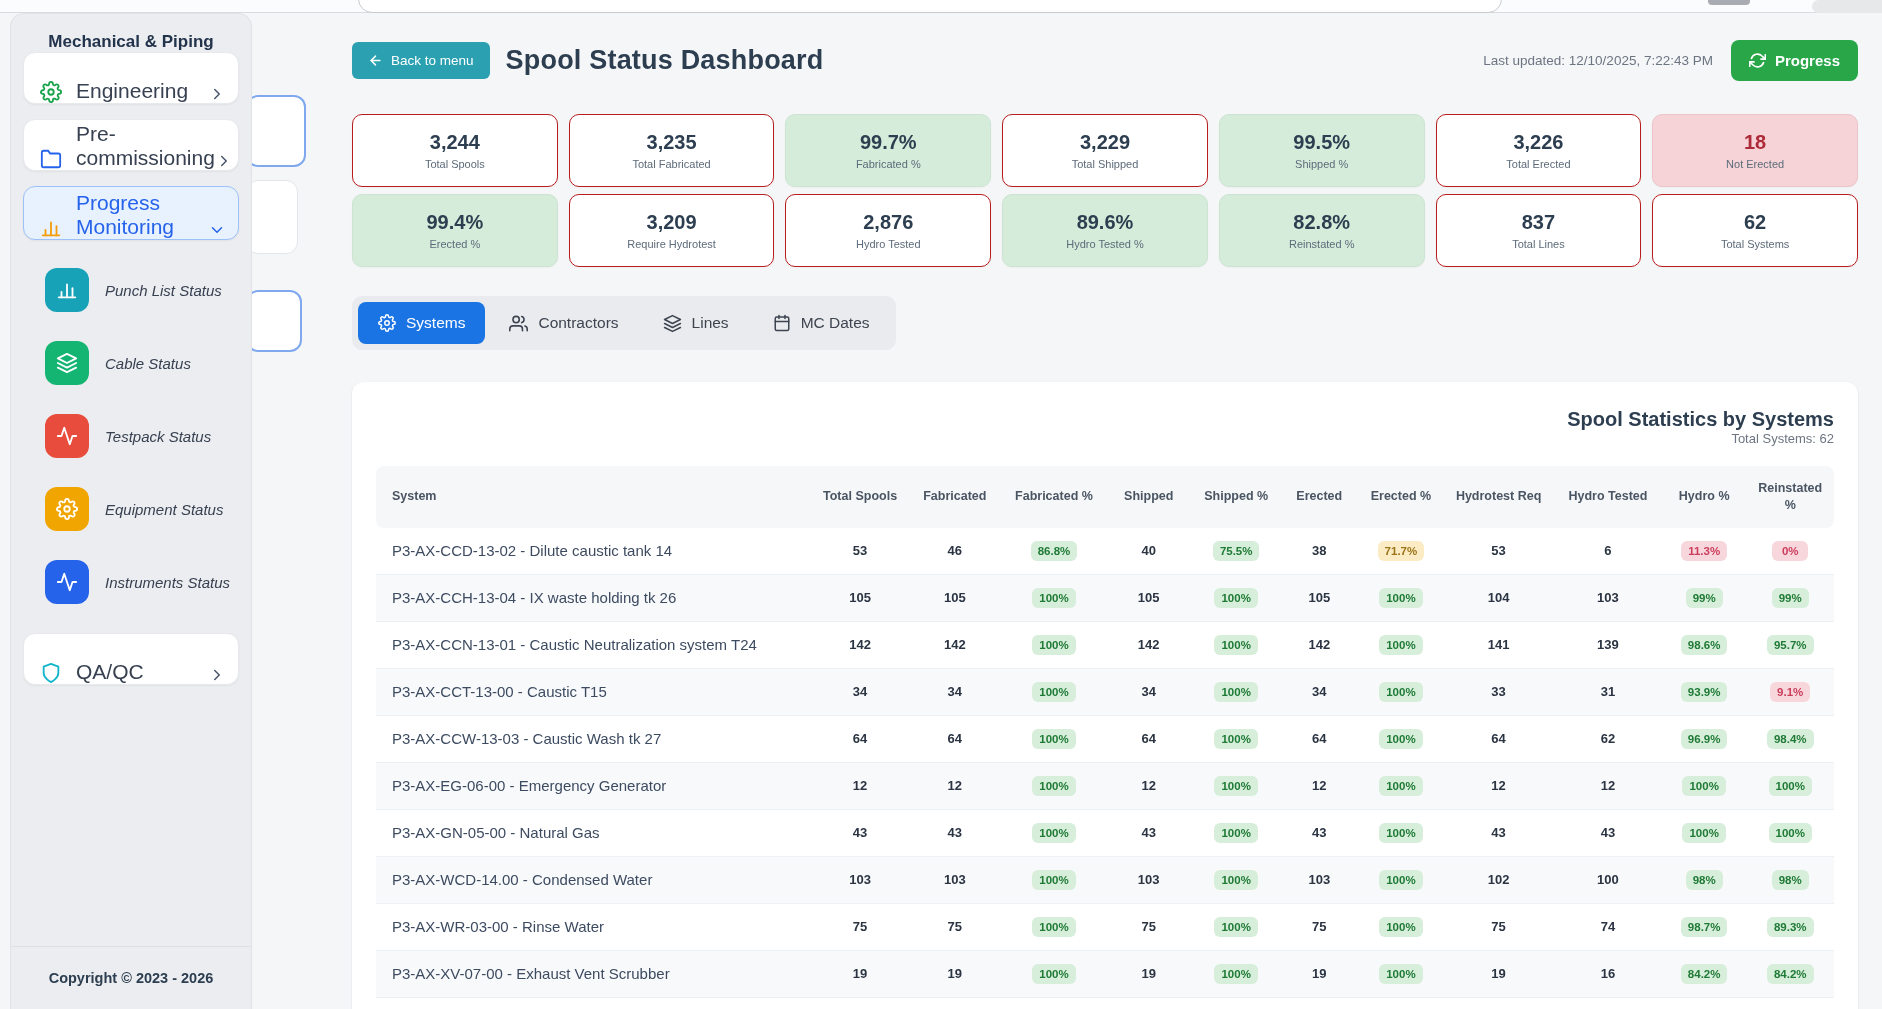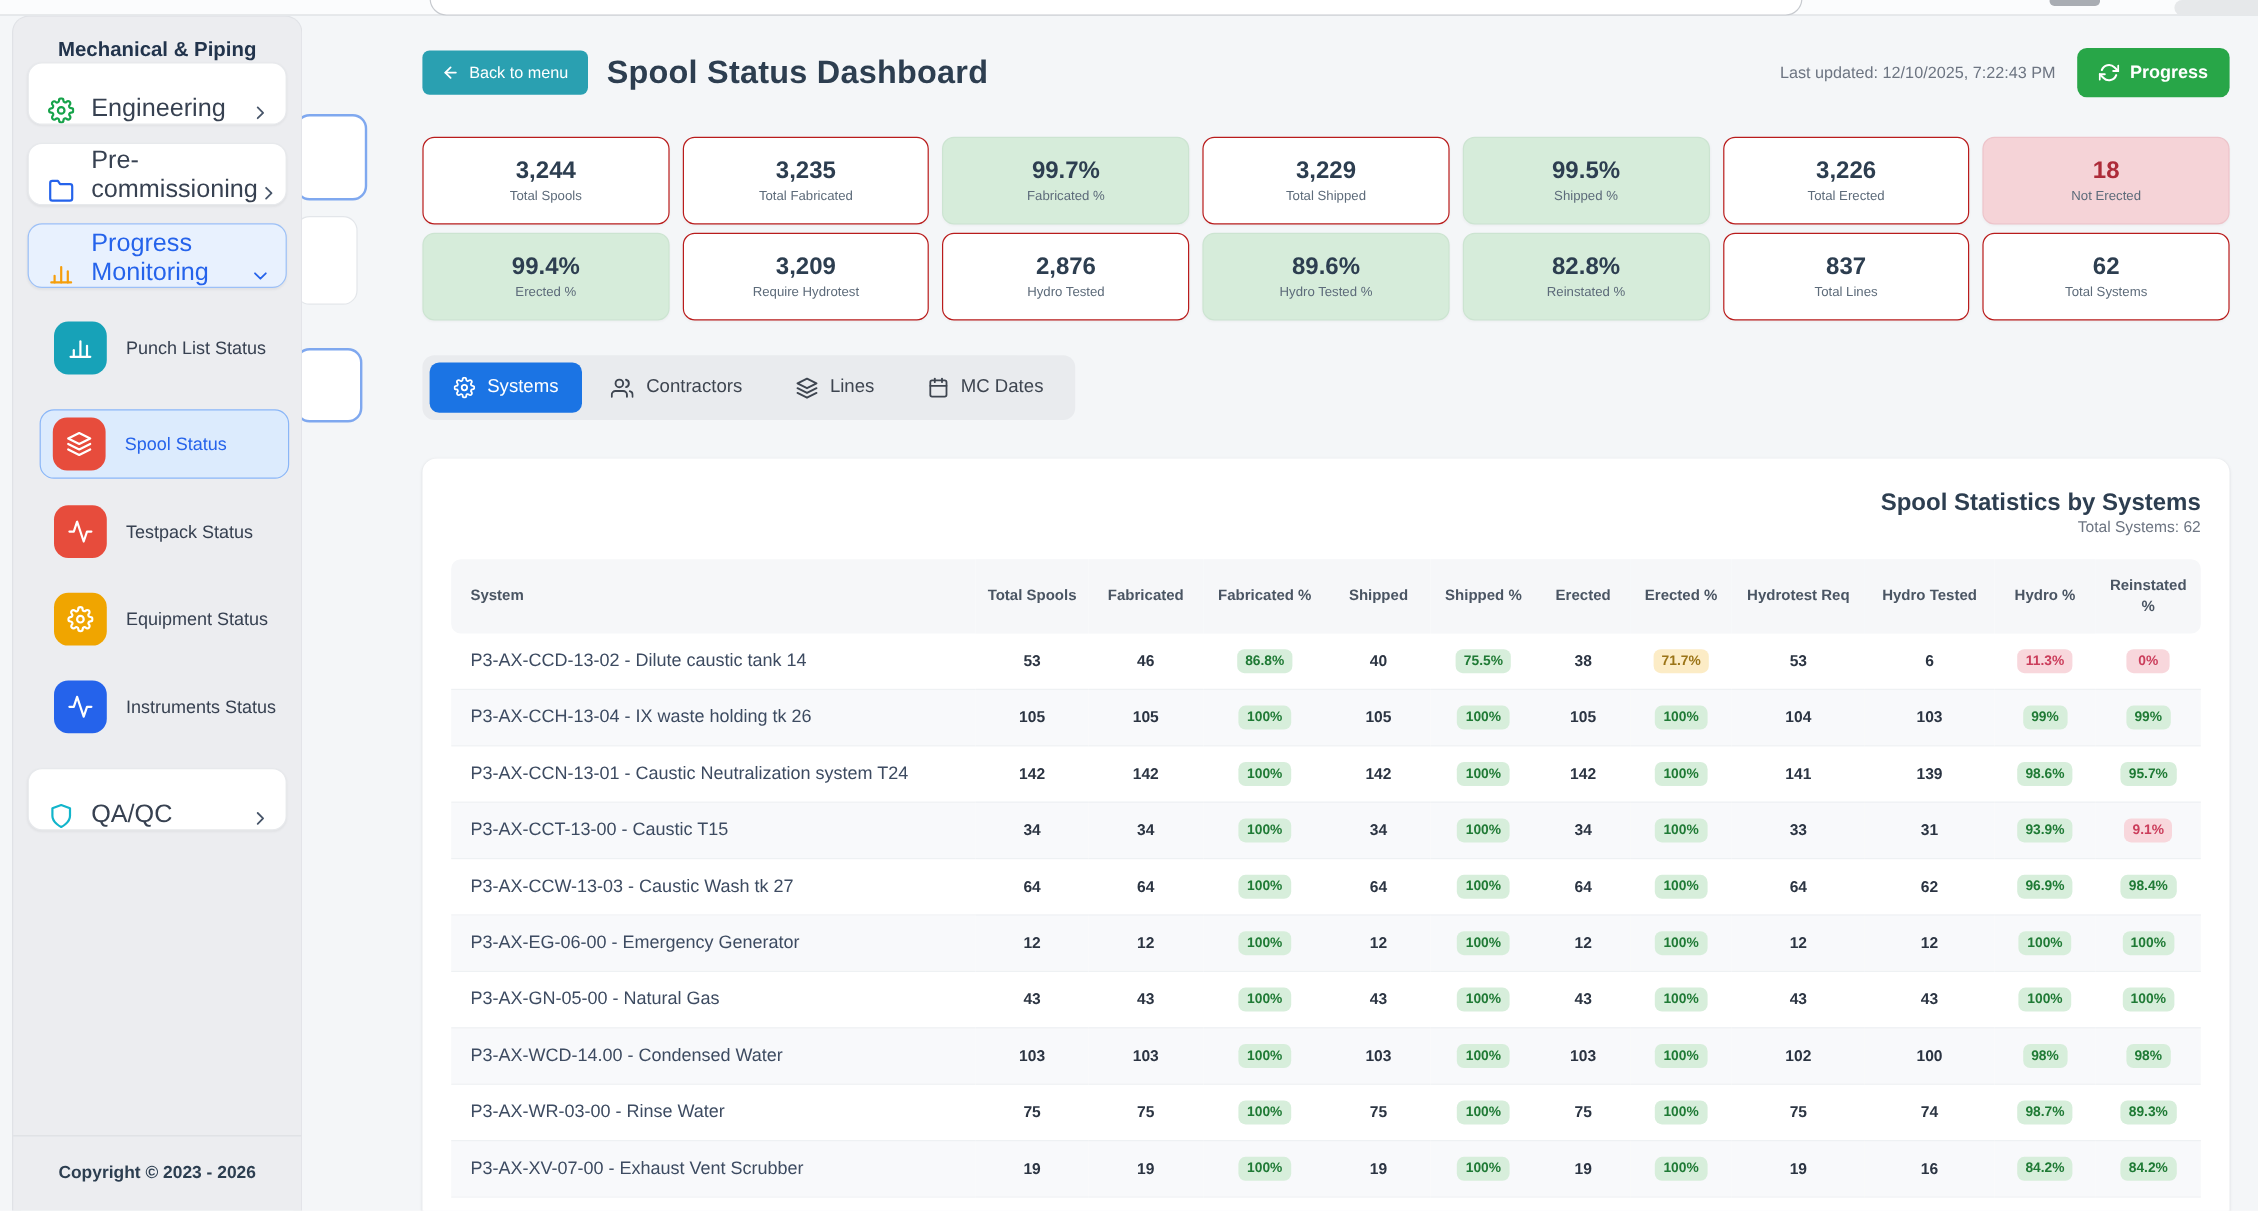--- a/index.html
+++ b/index.html
@@ -27,21 +27,21 @@
     padding:0 16px;background:#d9e8fc;border:2px solid #7fa8ef;border-radius:10px;color:#1d4fd7;
     font-weight:bold;font-size:15px;cursor:pointer;}
   .nav-item{margin:0 12px 15px;height:52px;box-sizing:border-box;background:#fff;border:1px solid #e7e9ec;border-radius:12px;
     display:flex;align-items:flex-end;padding:0 12px 0 16px;box-shadow:0 1px 2px rgba(0,0,0,.05);
     font-size:21px;color:#374151;cursor:pointer;}
   .nav-item:first-of-type{margin-top:22px;}
   .nav-item .lbl{margin-left:14px;flex:1;}
   .nav-item.active{background:#e8f1fe;border:1px solid #9cc0f7;color:#2563eb;height:54px;margin-bottom:0;}
   .chev{color:#475569;display:flex;}
   .nav-item.active .chev{color:#2563eb;}
-  .subnav{padding-top:28px;}
+  .subnav{padding-top:28px;font-style:italic;}
   .sub-item{display:flex;align-items:center;margin:0 10px 29px 34px;font-size:15px;color:#374151;cursor:pointer;}
   .isq{width:44px;height:44px;border-radius:12px;display:flex;align-items:center;justify-content:center;margin-right:16px;flex:none;}
   .sub-item.selected{background:#dcebfd;border:1px solid #8ab6f7;border-radius:12px;margin-left:22px;margin-right:10px;
     padding:6px 10px;color:#2563eb;margin-bottom:22px;}
   .qaqc{margin-top:1px;}
   .sb-footer{position:absolute;bottom:0;left:0;right:0;height:62px;border-top:1px solid #dcdfe3;
     display:flex;align-items:center;justify-content:center;font-weight:bold;font-size:14.5px;color:#2c3e50;}
 
   
   .main{position:absolute;left:252px;top:12px;right:0;bottom:0;box-sizing:border-box;padding:0 24px 0 100px;}
@@ -154,29 +154,29 @@
       <span class="isq" style="background:#17a2b8;">
         <svg width="22" height="22" viewBox="0 0 24 24" fill="none" stroke="#fff" stroke-width="2" stroke-linecap="round" stroke-linejoin="round">
             <line x1="18" y1="20" x2="18" y2="10"></line>
             <line x1="12" y1="20" x2="12" y2="6"></line>
             <line x1="6" y1="20" x2="6" y2="14"></line>
             <line x1="3" y1="20" x2="21" y2="20"></line>
           </svg>
       </span>
       <span>Punch List Status</span>
     </div>
-    <div class="sub-item selected">
-      <span class="isq" style="background:#e74c3c;">
+    <div class="sub-item">
+      <span class="isq" style="background:#14b573;">
         <svg width="22" height="22" viewBox="0 0 24 24" fill="none" stroke="#fff" stroke-width="2" stroke-linecap="round" stroke-linejoin="round">
             <polygon points="12 2 2 7 12 12 22 7 12 2"></polygon>
             <polyline points="2 12 12 17 22 12"></polyline>
             <polyline points="2 17 12 22 22 17"></polyline>
           </svg>
       </span>
-      <span>Spool Status</span>
+      <span>Cable Status</span>
     </div>
     <div class="sub-item">
       <span class="isq" style="background:#e74c3c;">
         <svg width="22" height="22" viewBox="0 0 24 24" fill="none" stroke="#fff" stroke-width="2" stroke-linecap="round" stroke-linejoin="round">
             <polyline points="22 12 18 12 15 21 9 3 6 12 2 12"></polyline>
           </svg>
       </span>
       <span>Testpack Status</span>
     </div>
     <div class="sub-item">

